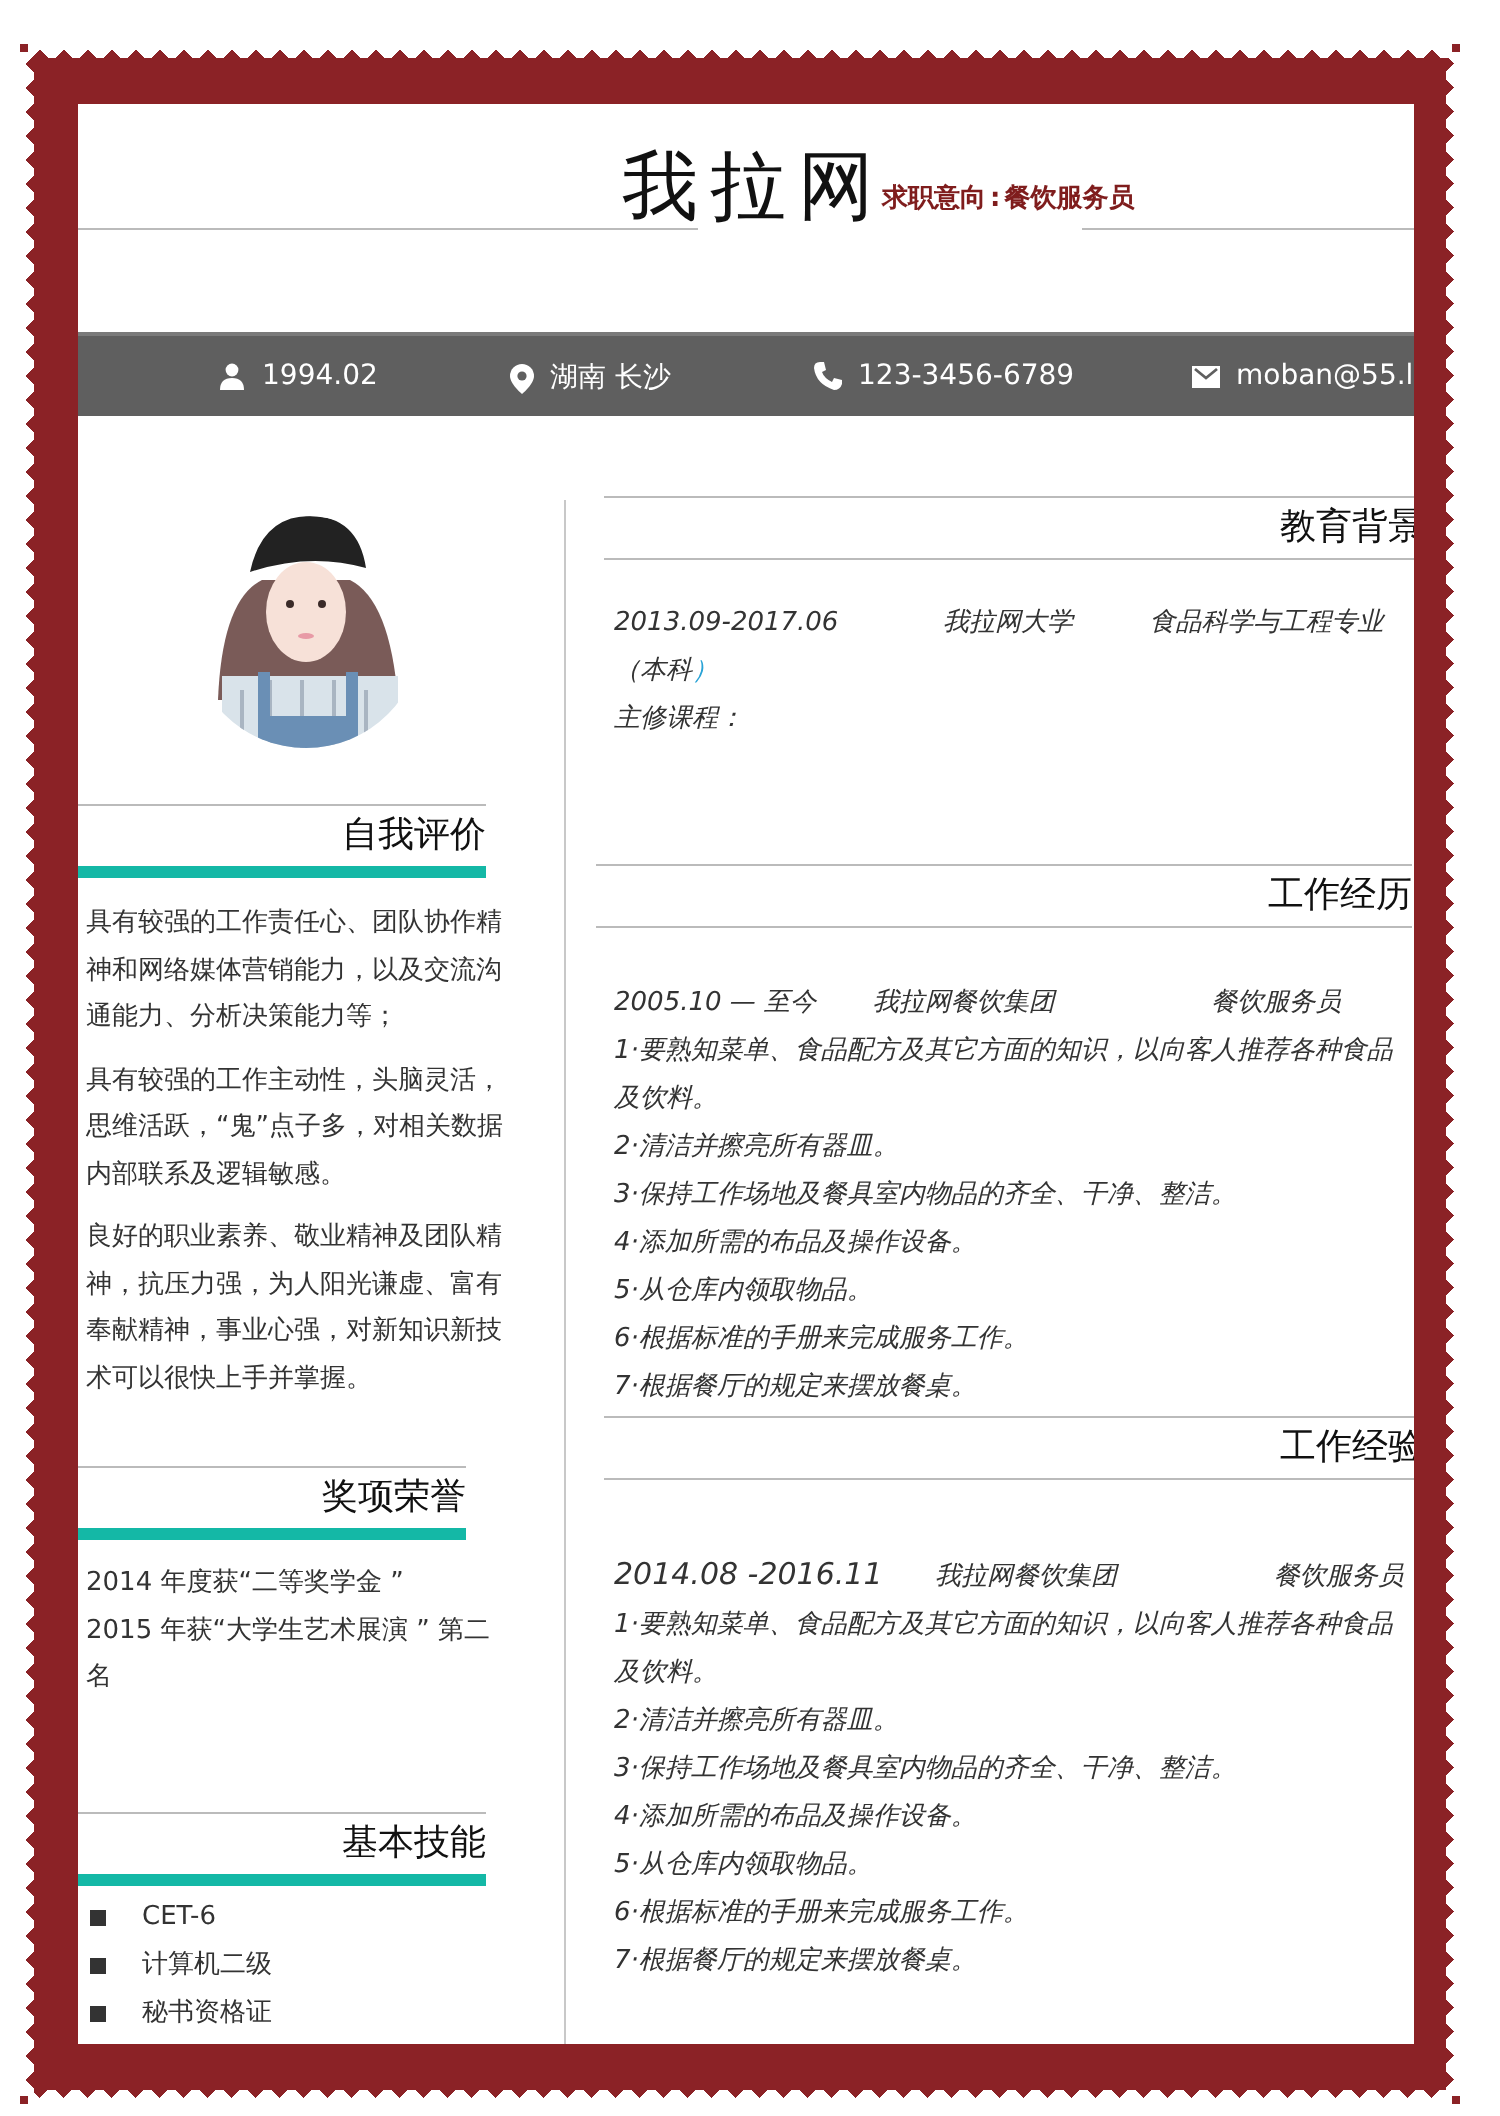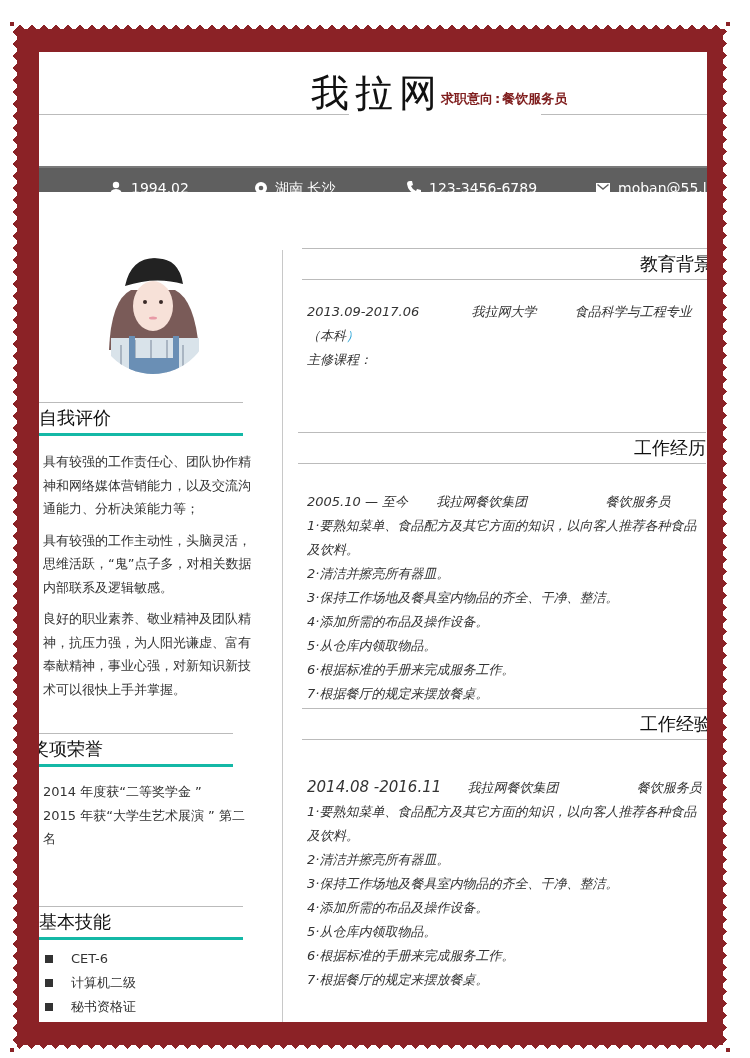--- a/index.html
+++ b/index.html
@@ -44,31 +44,31 @@
   .name-line-left { position: absolute; left: 0; top: 62px; width: 310px; height: 1px; background: #bbb; }
   .name-line-right { position: absolute; left: 502px; top: 62px; width: 220px; height: 1px; background: #bbb; }
   .name {
     position: absolute; left: 272px; top: 16px; font-size: 38px; letter-spacing: 6px; color: #111;
     font-family: Liberation Serif, serif;
   }
   .intent { position: absolute; left: 402px; top: 38px; font-size: 13px; color: #7f1d1d; font-weight: bold; }
   .intent .sep { margin: 0 2px; }
 
   .info-bar {
-    position: absolute; left: 0; top: 114px; width: 668px; height: 26px;
+    position: absolute; left: 0; top: 114px; width: 668px; height: 42px;
     background: #5f5f5f; border-top: 2px solid #7a7a7a; box-sizing: border-box;
   }
   .info-item { position: absolute; top: 12px; display: flex; align-items: center; color: #fff; font-size: 14px; }
   .info-item svg { margin-right: 8px; }
 
   
   .avatar { position: absolute; left: 52px; top: 188px; width: 120px; height: 138px; }
   .left-heading {
-    position: absolute; left: 0; width: 204px; height: 30px; border-top: 1px solid #bbb; border-bottom: 3px solid #14b8a6;
-    text-align: left; font-size: 18px; line-height: 30px; color: #111;
+    position: absolute; left: 0; width: 204px; height: 30px; border-top: 1px solid #bbb; border-bottom: 6px solid #14b8a6;
+    text-align: right; font-size: 18px; line-height: 30px; color: #111;
   }
   .left-text { position: absolute; left: 4px; width: 210px; font-size: 13px; line-height: 23.5px; color: #333; }
   .left-text p { margin: 0 0 8px 0; }
   .skills { position: absolute; left: 6px; top: 895px; list-style: none; margin: 0; padding: 0; font-size: 13px; color: #333; }
   .skills li { height: 24px; line-height: 24px; display: flex; align-items: center; }
   .skills .bullet { width: 8px; height: 8px; background: #333; margin-right: 18px; }
 
   .vdivider { position: absolute; left: 243px; top: 198px; width: 1px; height: 780px; background: #c8c8c8; }
 
   

